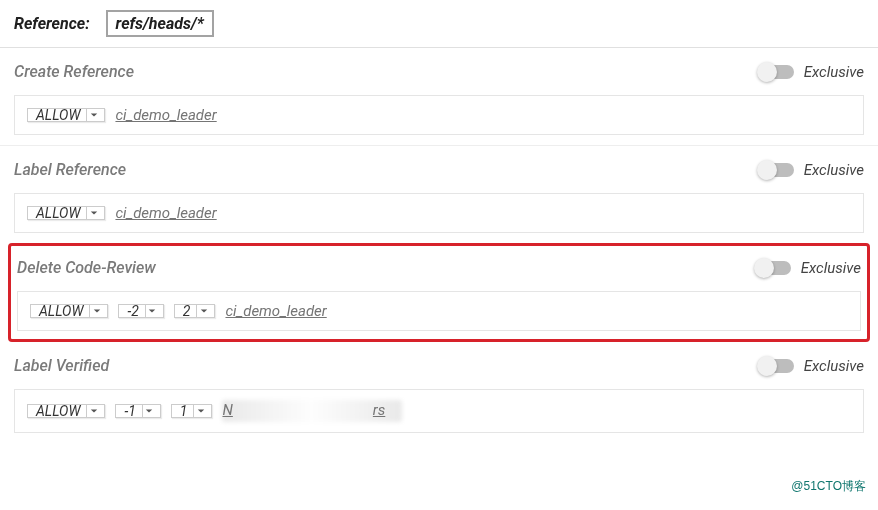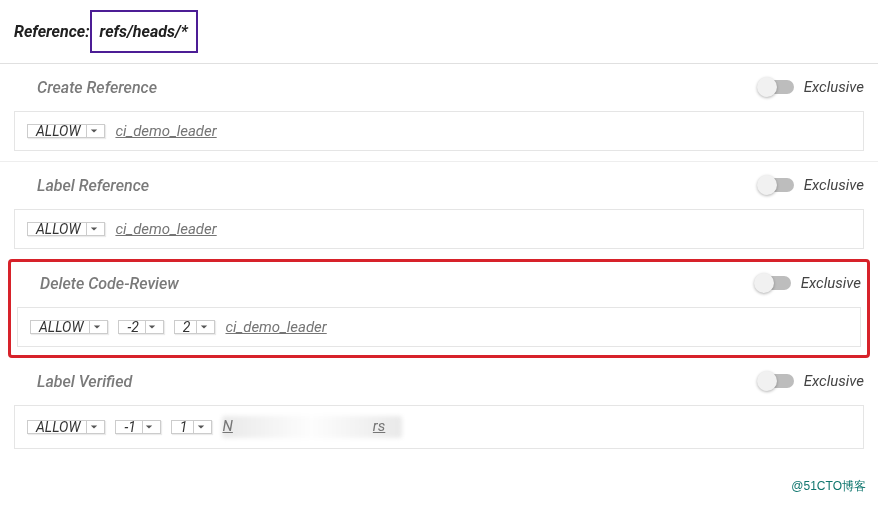--- a/index.html
+++ b/index.html
@@ -19,42 +19,41 @@
     padding: 10px 14px 10px 14px;
     border-bottom: 1px solid #e0e0e0;
     background: #fff;
   }
   .ref-header-label {
     font-weight: 700;
     color: #202020;
     font-size: 16px;
   }
   .ref-value-box {
-    border: 2px solid #4c1d95;
-    padding: 10px 8px;
-    margin-left: 0;
+    border: 2px solid #a3a3a3;
+    padding: 2px 8px;
+    margin-left: 16px;
   }
   .ref-value-box span {
     font-weight: 700;
     color: #202020;
     font-size: 16px;
   }
 
   .section {
     padding: 14px 14px 10px 14px;
     background: #fff;
   }
   .section + .section { border-top: 1px solid #eee; }
 
   .section-head {
     display: flex;
-    align-items: flex-start;
+    align-items: flex-end;
     justify-content: space-between;
     margin-bottom: 14px;
-    margin-left: 23px;
   }
   .section-title {
     color: #7a7a7a;
     font-size: 16px;
     font-weight: 500;
   }
   .excl-wrap {
     display: flex;
     align-items: center;
     gap: 10px;

